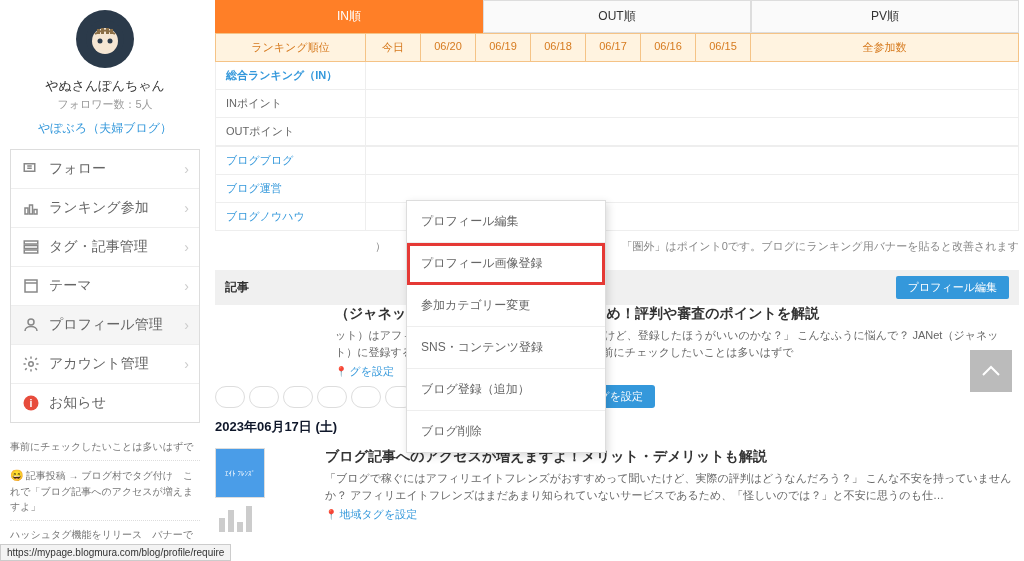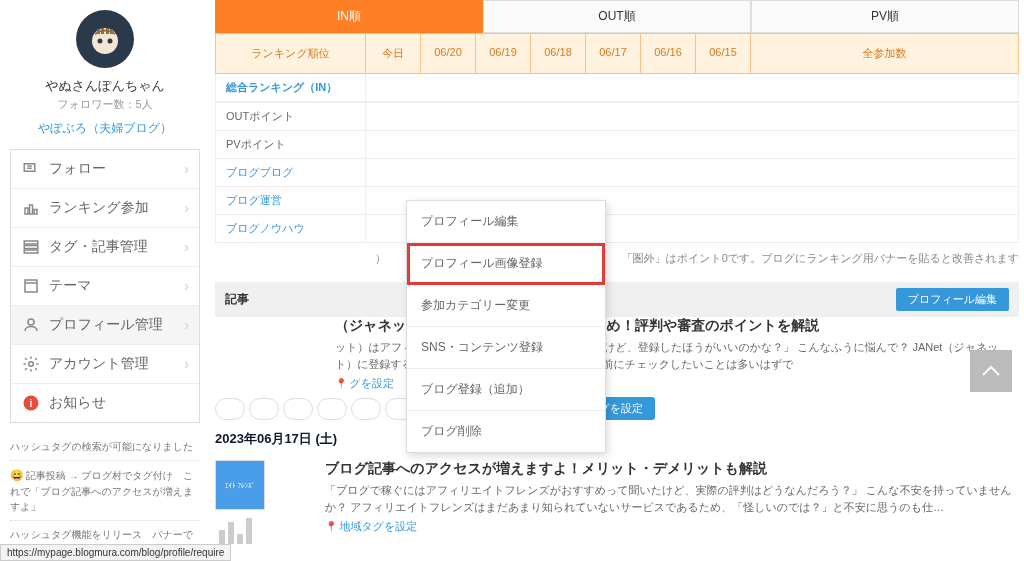--- a/index.html
+++ b/index.html
@@ -23,21 +23,21 @@
 .menu-chevron { color: #ccc; font-size: 14px; }
 .notice-list { font-size: 10px; color: #777; line-height: 1.5; }
 .notice-list .notice { border-bottom: 1px dotted #ddd; padding: 6px 0; }
 .emoji { font-size: 11px; margin-right: 2px; }
 
 .main { flex: 1; position: relative; padding: 0 5px; }
 .tabs { display: flex; }
 .tab { flex: 1; text-align: center; padding: 7px 0; font-size: 12px; border: 1px solid #ddd; background: #fafafa; cursor: pointer; }
 .tab.active { background: #ff7f27; color: #fff; border-color: #ff7f27; }
 .rank-header { display: flex; background: #fff3e0; border: 1px solid #f5c386; font-size: 11px; color: #d67a1e; }
-.rank-header .cell { padding: 12px 4px; text-align: center; border-right: 1px solid #f5c386; }
+.rank-header .cell { padding: 6px 4px; text-align: center; border-right: 1px solid #f5c386; }
 .rank-header .cell:last-child { border-right: none; }
 .col-rank { width: 150px; }
 .col-day { width: 55px; }
 .col-last { flex: 1; }
 .rank-row { display: flex; border: 1px solid #eee; border-top: none; font-size: 11px; }
 .rank-row .label { width: 150px; padding: 6px 10px; color: #3498db; border-right: 1px solid #eee; }
 .rank-row .empty { flex: 1; }
 .rank-row.first .label { font-weight: bold; }
 .note-line { display: flex; justify-content: space-between; padding: 8px 0; font-size: 11px; color: #888; }
 .article-section-header { display: flex; align-items: center; background: #f0f0f0; padding: 6px 10px; margin-top: 8px; }
@@ -158,21 +158,21 @@
             <svg viewBox="0 0 24 24" fill="currentColor">
               <circle cx="12" cy="12" r="10"></circle>
               <text x="12" y="17" text-anchor="middle" fill="#fff" font-size="14" font-weight="bold">i</text>
             </svg>
           </span>
         <span class="menu-label">お知らせ</span>
       </div>
     </div>
 
     <div class="notice-list">
-      <div class="notice"><span>ハッシュタグの検索が可能になりました</span></div>
+      <div class="notice"><span>事前にチェックしたいことは多いはずで</span></div>
       <div class="notice"><span class="emoji">😄</span><span>記事投稿 → ブログ村でタグ付け　これで「ブログ記事へのアクセスが増えますよ」</span></div>
       <div class="notice"><span>ハッシュタグ機能をリリース　バナーでINポイントも発生します</span></div>
     </div>
 
   </aside>
 
   <main class="main">
     <div class="tabs">
       <div class="tab active">IN順</div>
       <div class="tab">OUT順</div>
@@ -187,28 +187,28 @@
       <div class="cell col-day">06/17</div>
       <div class="cell col-day">06/16</div>
       <div class="cell col-day">06/15</div>
       <div class="cell col-last">全参加数</div>
     </div>
     <div class="rank-row first">
         <div class="label">総合ランキング（IN）</div>
         <div class="empty"></div>
       </div>
     <div class="rank-row">
+        <div class="label" style="color:#666">INポイント</div>
         <div class="empty"></div>
       </div>
     <div class="rank-row">
         <div class="label" style="color:#666">OUTポイント</div>
         <div class="empty"></div>
       </div>
     <div class="rank-row">
-        <div class="label" style="color:#666">PVポイント</div>
         <div class="empty"></div>
       </div>
     <div class="rank-row">
         <div class="label">ブログブログ</div>
         <div class="empty"></div>
       </div>
     <div class="rank-row">
         <div class="label">ブログ運営</div>
         <div class="empty"></div>
       </div>

